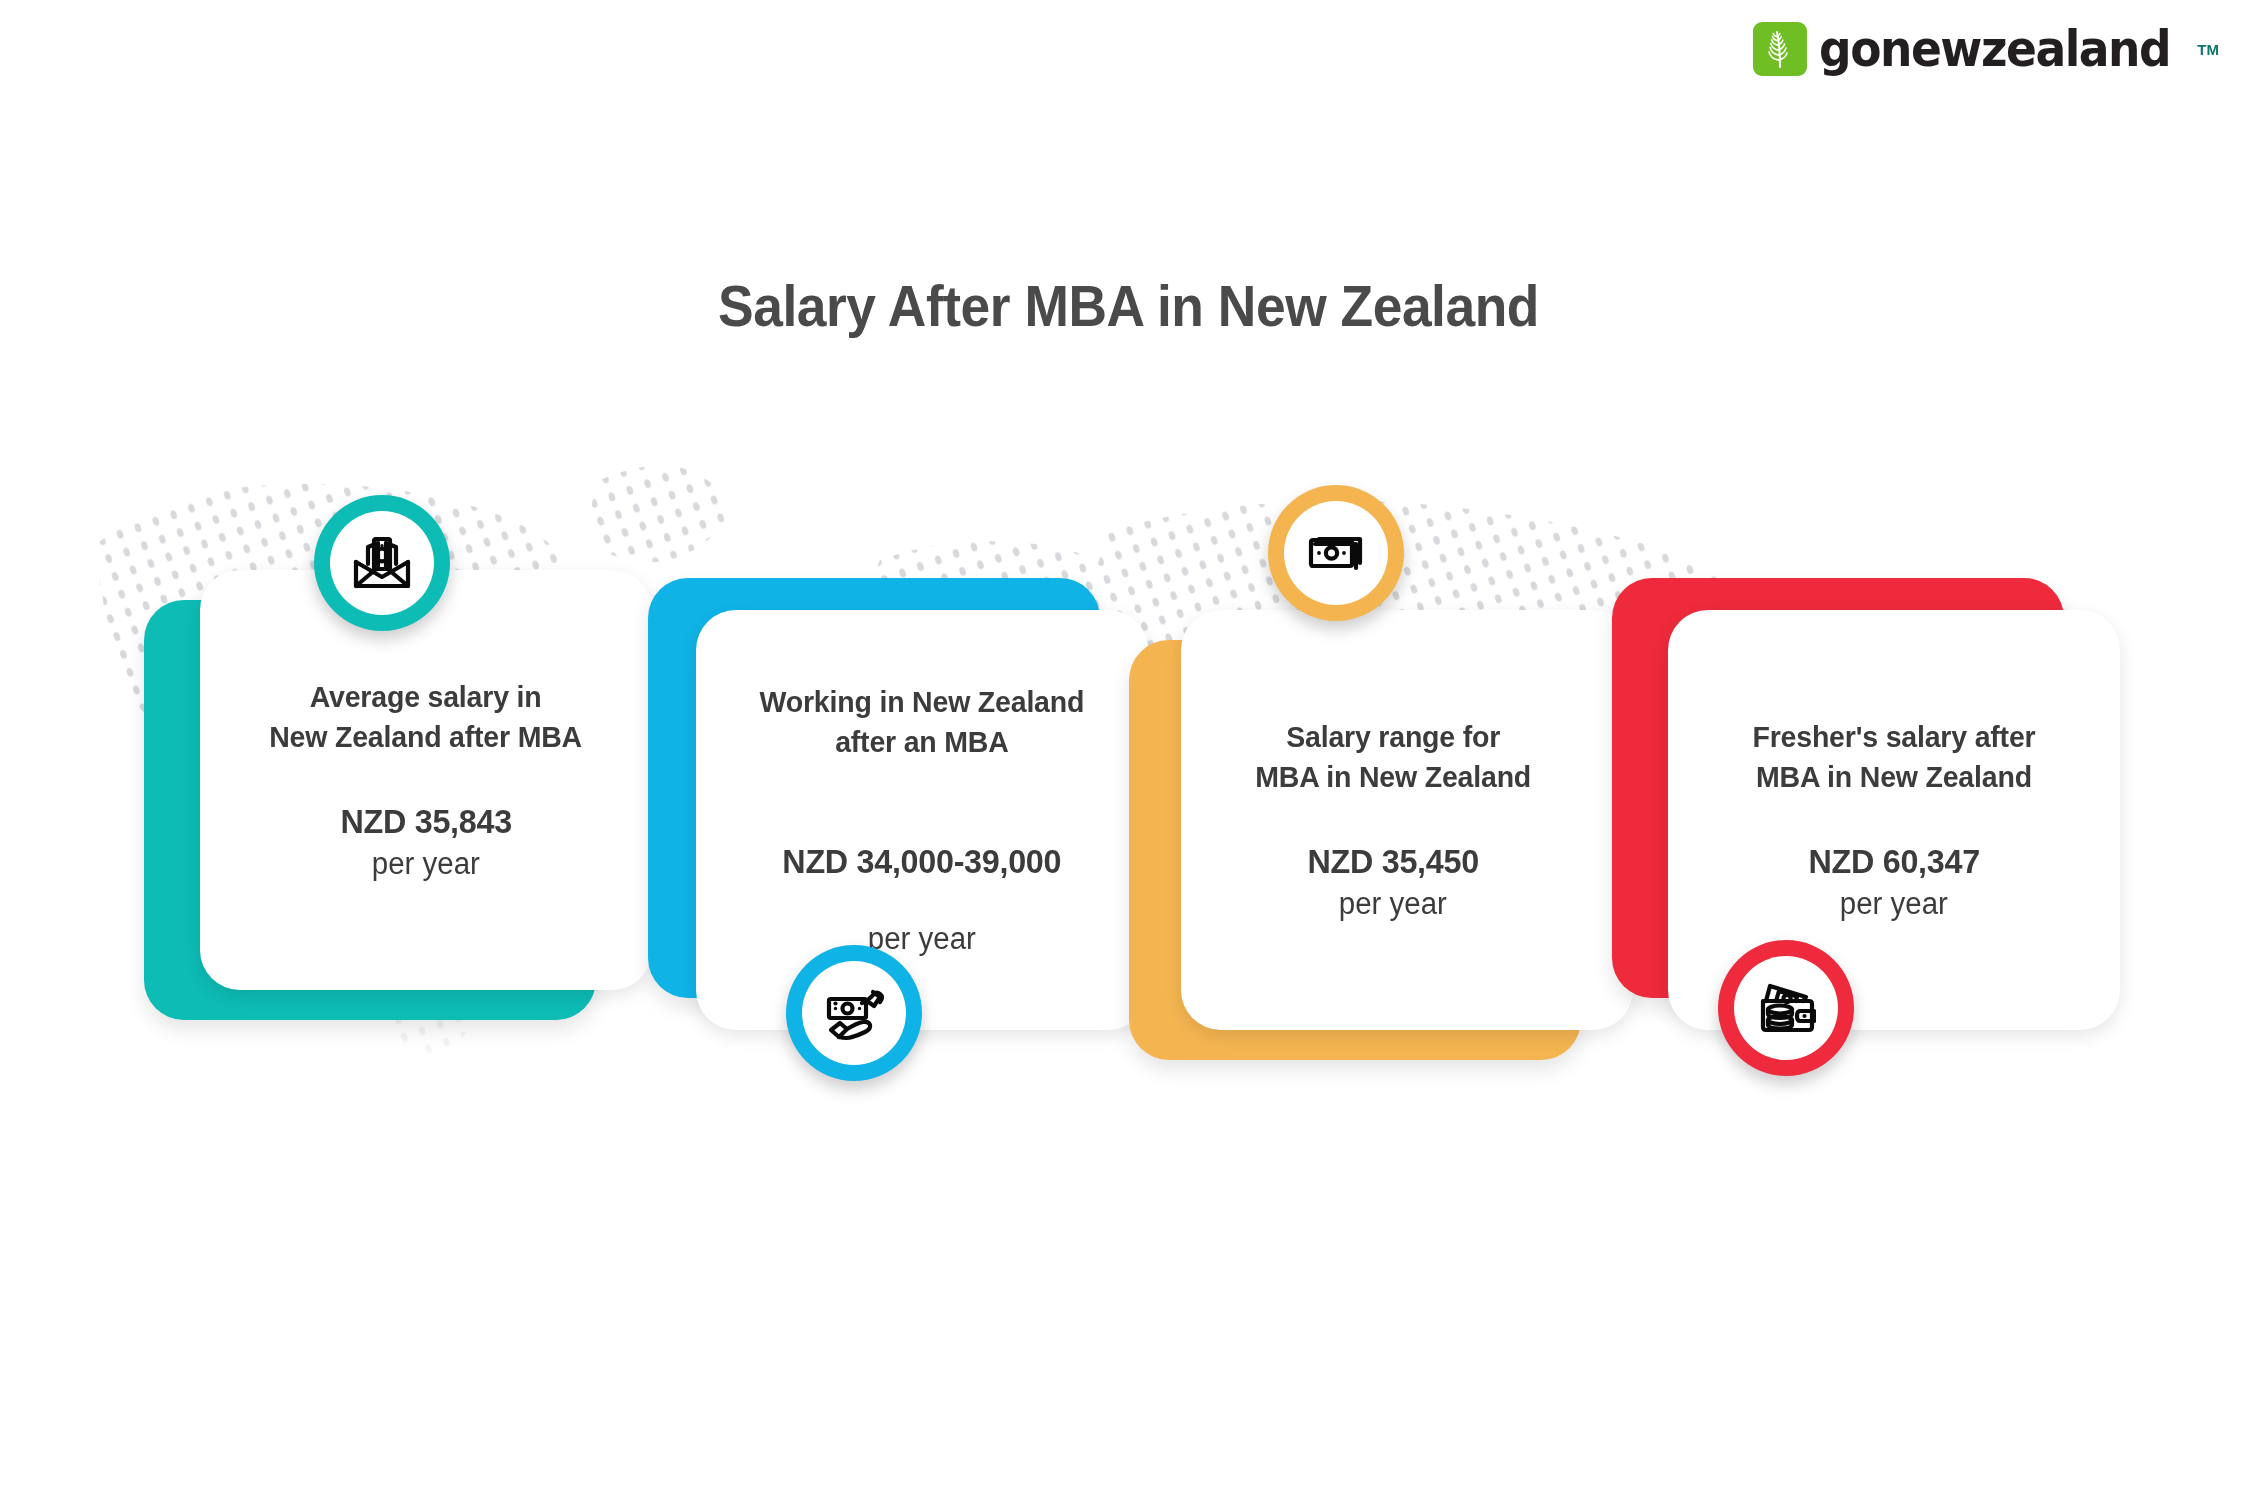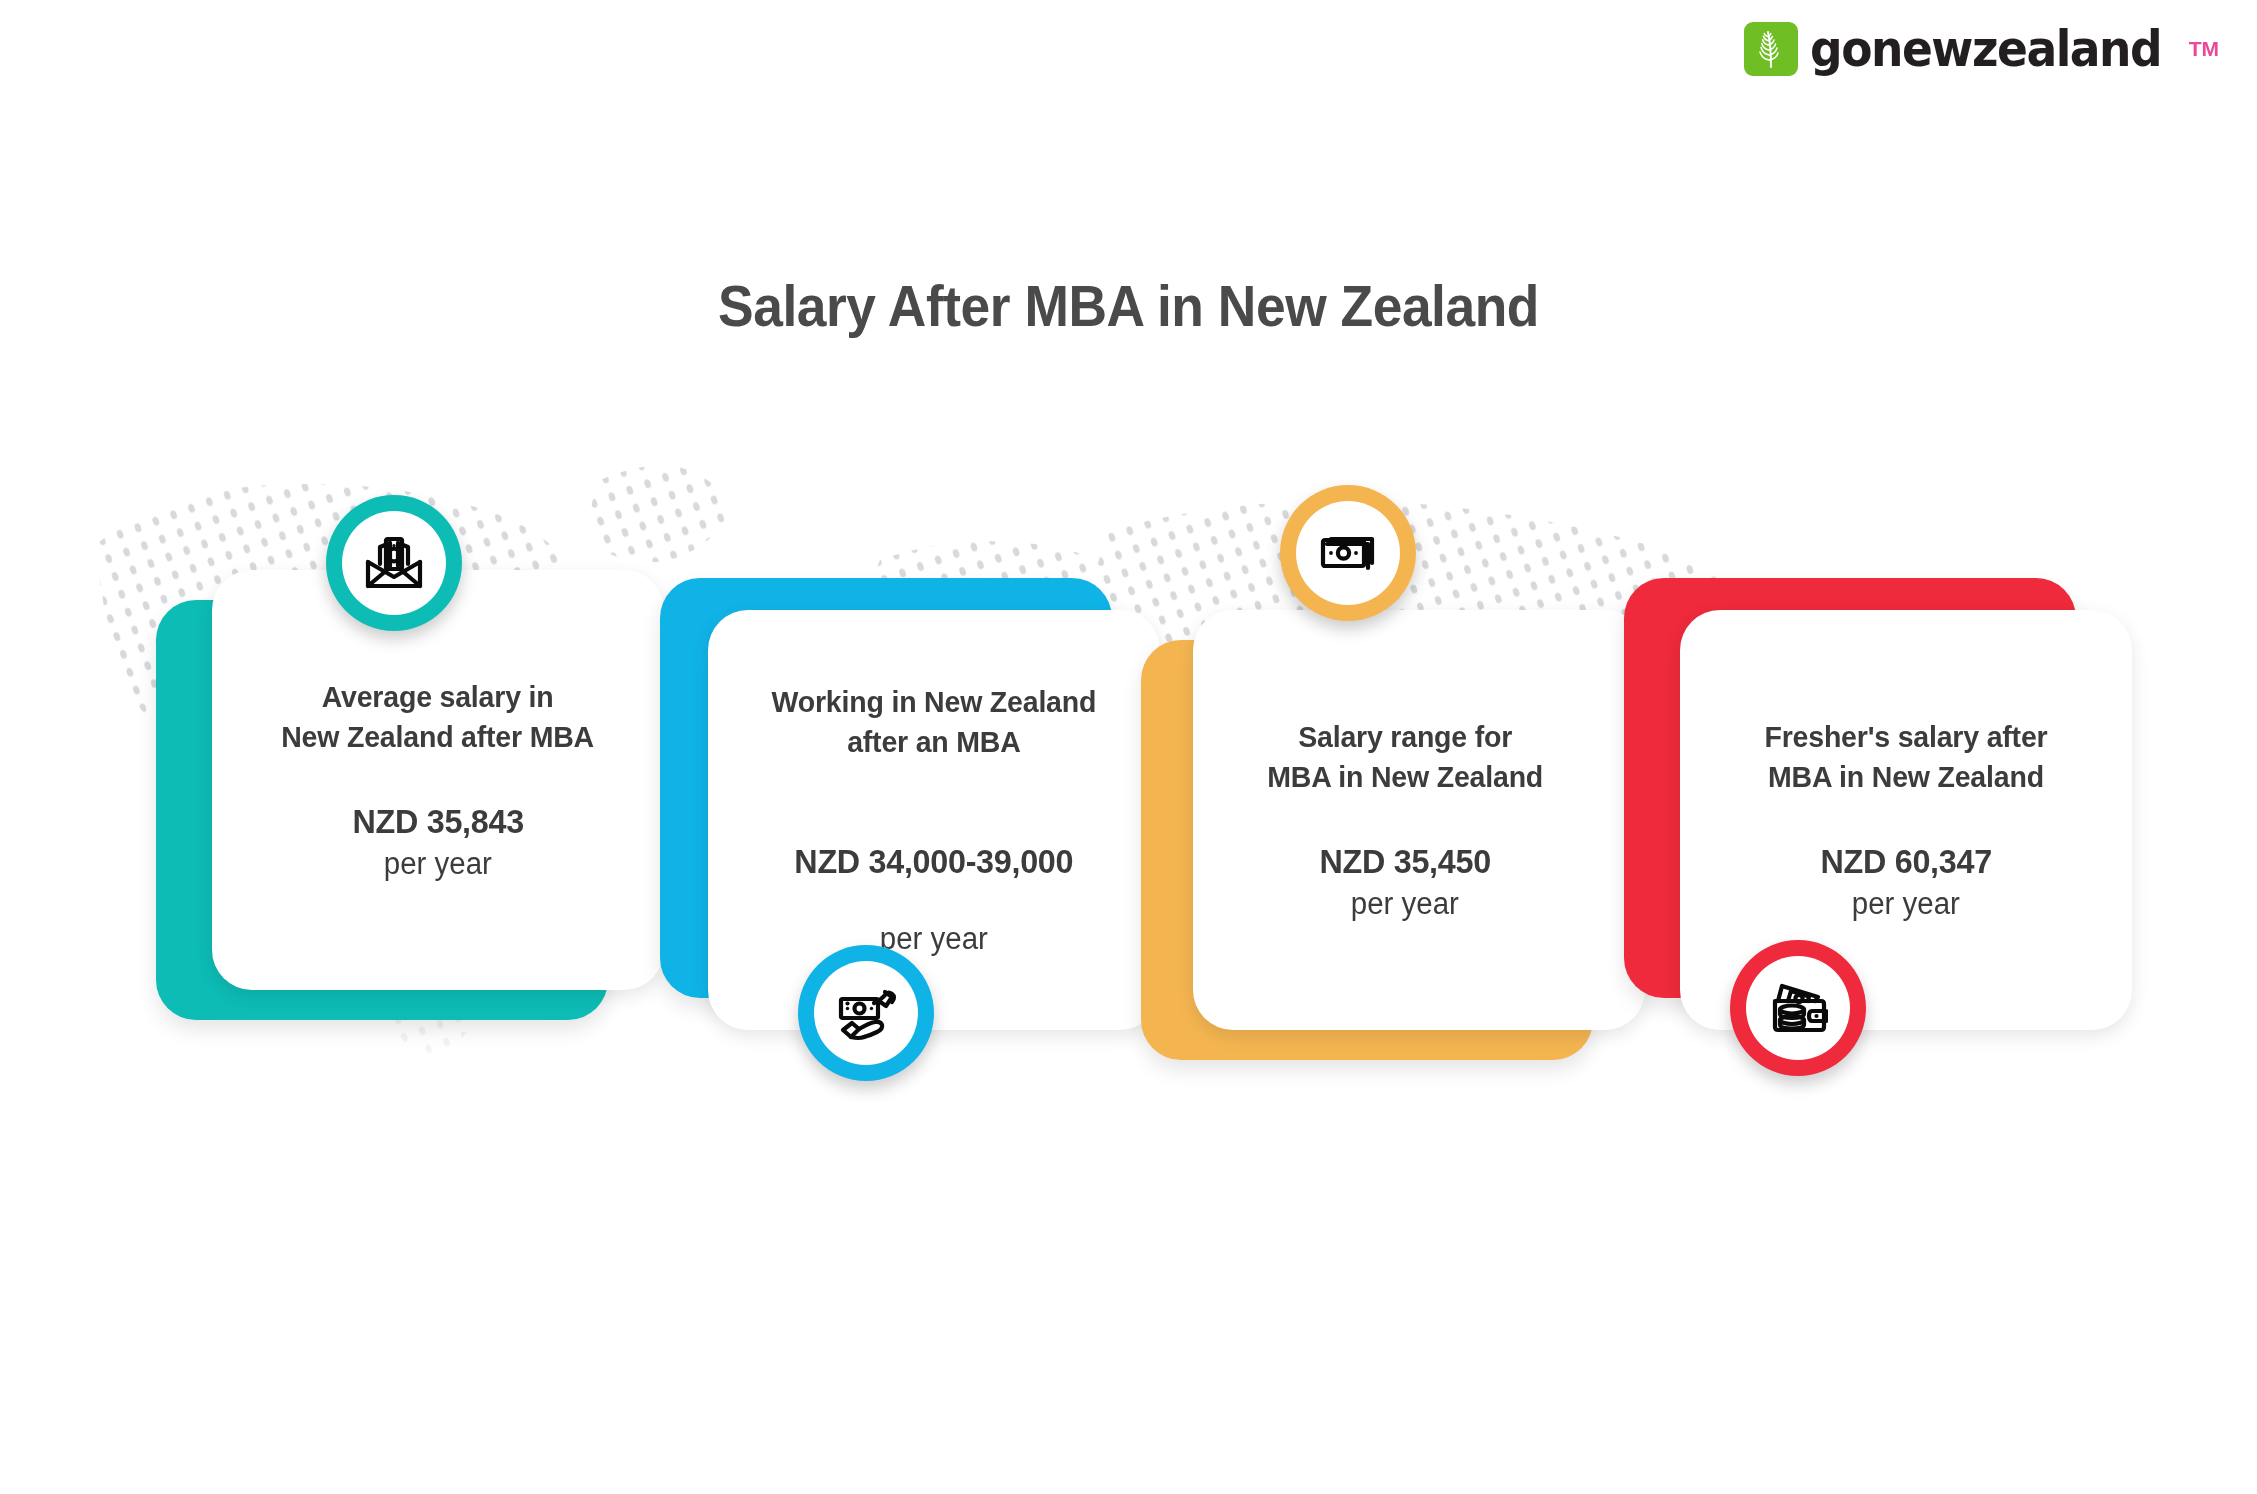--- a/index.html
+++ b/index.html
@@ -51,23 +51,23 @@
     font-size: 49px;
     font-weight: 700;
     letter-spacing: -1.6px;
     color: #231F20;
     line-height: 1;
     font-family: "DejaVu Sans", sans-serif;
     transform: scaleX(0.93);
     transform-origin: left center;
   }
   #logo-tm {
-    font-size: 21px;
+    font-size: 15px;
     font-weight: 700;
-    color: #ec4899;
+    color: #0f766e;
     margin-left: 1px;
     margin-top: 0;
   }
 
   
   #page-title {
     position: absolute;
     top: 272px;
     left: 0;
     width: 2257px;
@@ -77,21 +77,21 @@
     color: #4A4A4A;
     letter-spacing: -0.5px;
     font-family: "Liberation Sans", sans-serif;
     transform: scaleX(0.92);
     z-index: 10;
   }
 
   
   #cards {
     position: absolute;
-    left: 12px; top: 0;
+    left: 0; top: 0;
     width: 2011px; height: 1494px;
     z-index: 5;
   }
 
   .card {
     position: absolute;
     width: 452px;
     height: 420px;
   }
 

